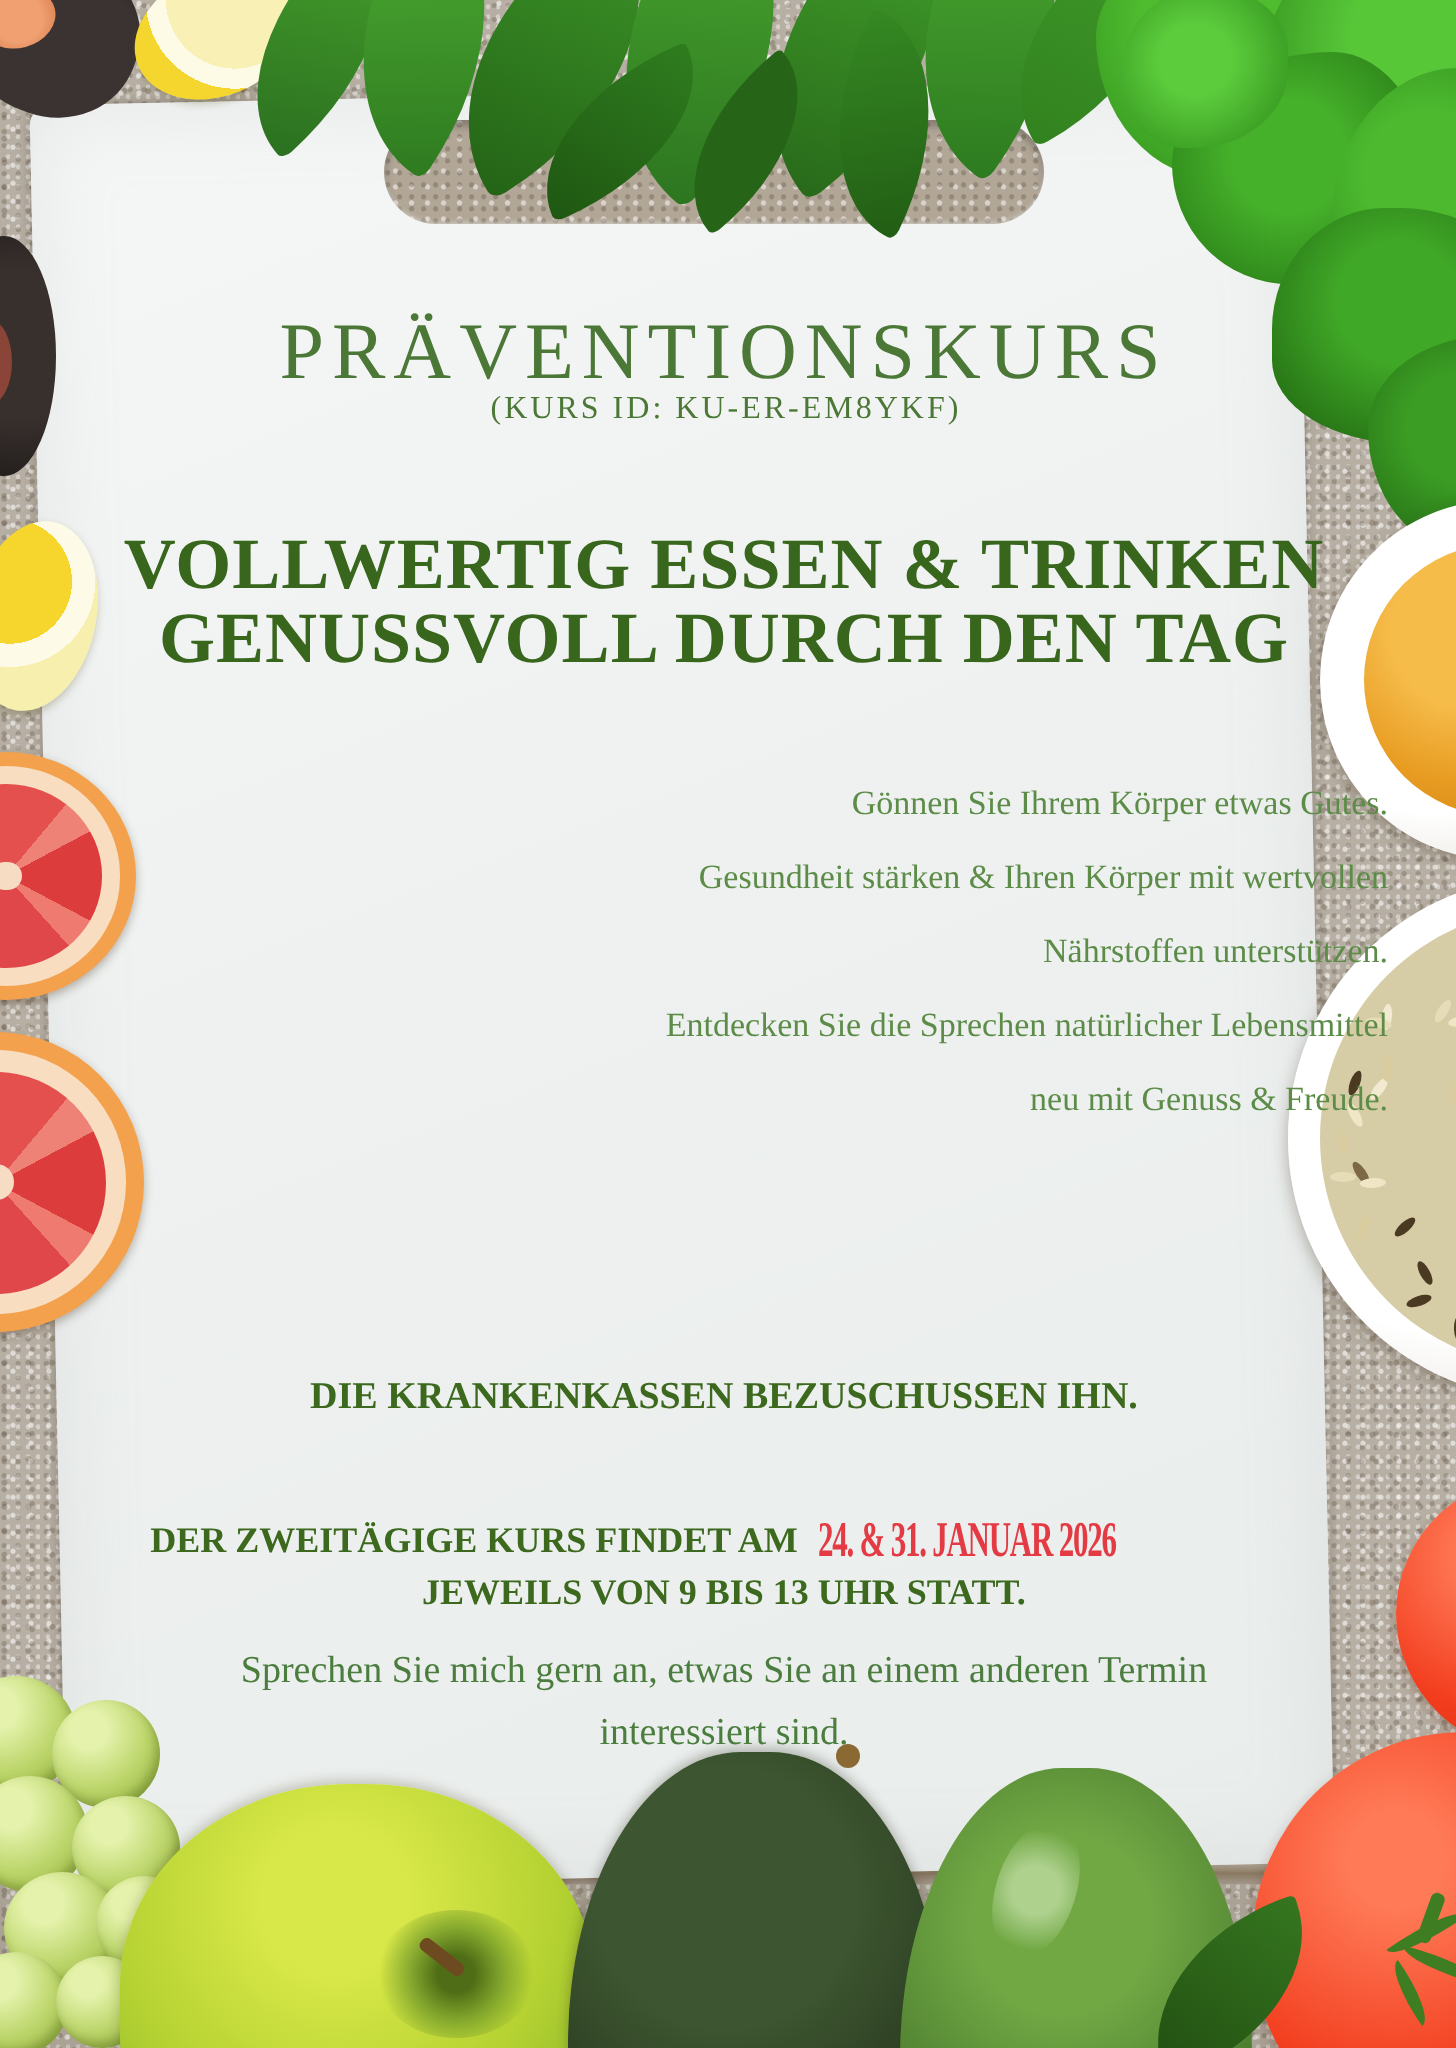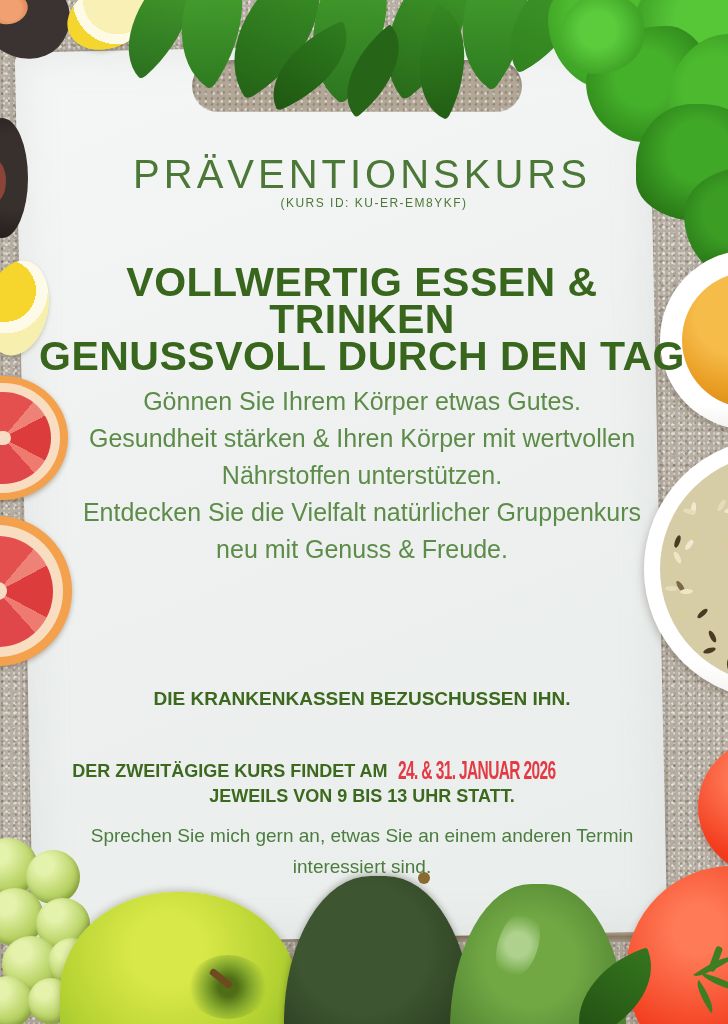--- a/index.html
+++ b/index.html
@@ -1,17 +1,17 @@
 <!DOCTYPE html>
 <html><head>
 <meta charset="utf-8">
 <style>
   html,body{margin:0;padding:0;background:#888;}
   .page{position:relative;width:728px;height:1024px;overflow:hidden;
-        font-family:Liberation Sans, sans-serif;
+        font-family:Liberation Serif, serif;
         background-color:#b7afa3;
         background-image:
           radial-gradient(circle at 30% 40%, rgba(70,58,44,.25) 0 1px, transparent 1.6px),
           radial-gradient(circle at 72% 18%, rgba(255,255,255,.55) 0 1px, transparent 1.6px),
           radial-gradient(circle at 18% 78%, rgba(84,70,52,.28) 0 1.2px, transparent 1.8px),
           radial-gradient(circle at 82% 68%, rgba(255,255,255,.4) 0 1px, transparent 1.5px);
         background-size:7px 7px, 9px 9px, 12px 12px, 5px 5px;}
   .abs{position:absolute;}
   
   .table-edge{left:0;top:930px;width:728px;height:12px;
@@ -61,26 +61,26 @@
   .apple-stem{left:208px;top:975px;width:26px;height:7px;border-radius:3px;background:#6d4a20;transform:rotate(38deg);}
   .avocado{position:absolute;border-radius:46% 46% 44% 44% / 56% 56% 42% 42%;}
   .tomato{position:absolute;border-radius:50%;
       background:radial-gradient(circle at 34% 30%,#ff7a57 0 12%,#f23c1d 55%,#d52812 95%);
       box-shadow:0 3px 7px rgba(90,30,10,.3);}
   .calyx-arm{position:absolute;width:42px;height:9px;border-radius:0 100% 0 100%;background:#3f7d22;}
   
   .content{position:absolute;left:30px;top:0;width:664px;text-align:center;z-index:30;}
   .title{position:absolute;left:0;width:100%;top:152px;
       font-size:40px;letter-spacing:4px;font-weight:400;color:#4c7837;}
-  .course-id{position:absolute;left:12px;width:100%;top:196px;
-      font-size:12px;letter-spacing:1.5px;color:#4c7837;}
+  .course-id{position:absolute;left:1px;width:100%;top:196px;
+      font-size:16px;letter-spacing:1.5px;color:#4c7837;}
   .headline{position:absolute;left:0;width:100%;top:264px;
-      font-size:41px;line-height:37px;font-weight:800;letter-spacing:.5px;color:#38661c;}
+      font-size:36px;line-height:37px;font-weight:800;letter-spacing:.5px;color:#38661c;}
   .bodytext{position:absolute;left:0;width:100%;top:383px;
-      font-size:25px;line-height:37px;color:#5c8c48;}
+      font-size:17px;line-height:37px;color:#5c8c48;text-align:right;}
   .price{position:absolute;left:0;width:100%;top:686px;
       font-size:19px;line-height:26px;font-weight:700;color:#3c691e;}
   .dateline{position:absolute;left:0;width:100%;top:758px;
       font-size:18px;line-height:24px;font-weight:700;color:#3c691e;white-space:nowrap;}
   .date-red{display:inline-block;font-size:25px;font-weight:700;color:#e43a44;
       transform:scaleX(.62);transform-origin:left center;letter-spacing:-1px;
       margin-left:10px;vertical-align:-2px;}
   .closing{position:absolute;left:0;width:100%;top:820px;
       font-size:19px;line-height:31px;color:#4b7d3e;}
 </style>
@@ -205,21 +205,21 @@
     <div class="title">PRÄVENTIONSKURS</div>
     <div class="course-id">(KURS ID: KU-ER-EM8YKF)</div>
     <div class="headline">
       <div>VOLLWERTIG ESSEN &amp; TRINKEN</div>
       <div>GENUSSVOLL DURCH DEN TAG</div>
     </div>
     <div class="bodytext">
       <div>Gönnen Sie Ihrem Körper etwas Gutes.</div>
       <div>Gesundheit stärken &amp; Ihren Körper mit wertvollen</div>
       <div>Nährstoffen unterstützen.</div>
-      <div>Entdecken Sie die Vielfalt natürlicher Gruppenkurs</div>
+      <div>Entdecken Sie die Sprechen natürlicher Lebensmittel</div>
       <div>neu mit Genuss &amp; Freude.</div>
     </div>
     <div class="price">
       <div>DIE KRANKENKASSEN BEZUSCHUSSEN IHN.</div>
     </div>
     <div class="dateline">
       <span>DER ZWEITÄGIGE KURS FINDET AM</span><span class="date-red">24. &amp; 31. JANUAR 2026</span>
     </div>
     <div class="dateline" style="top:784px;">
       <span>JEWEILS VON 9 BIS 13 UHR STATT.</span>

